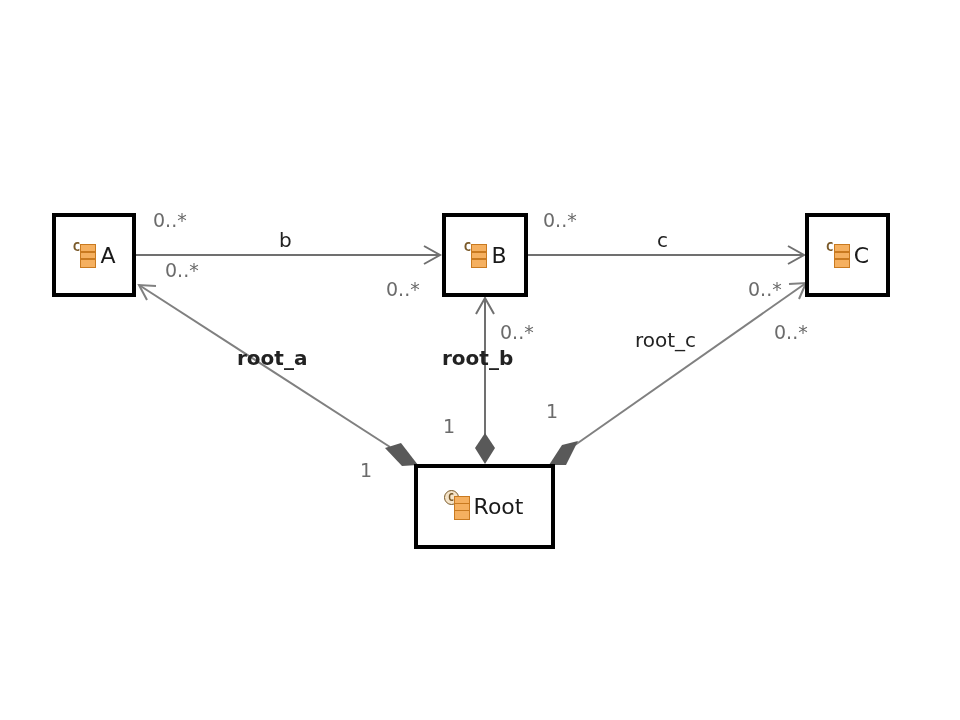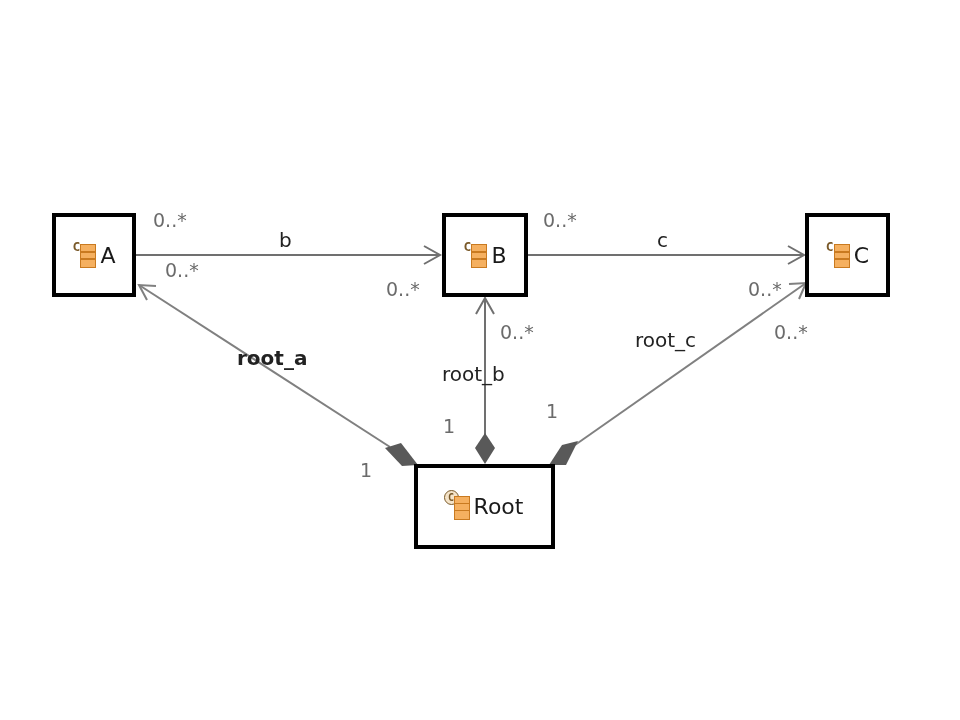--- a/index.html
+++ b/index.html
@@ -86,21 +86,21 @@
   <div class="cls-icon">
     <span class="c-badge circle">C</span>
     <span class="stack"></span>
   </div>
   <span class="label">Root</span>
 </div>
 
 <span class="edge-text" style="left:279px; top:228px;">b</span>
 <span class="edge-text" style="left:657px; top:228px;">c</span>
 <span class="edge-text" style="left:237px; top:346px;font-weight:bold;">root_a</span>
-<span class="edge-text" style="left:442px; top:362px;">root_b</span>
+<span class="edge-text" style="left:442px; top:346px;font-weight:bold;">root_b</span>
 <span class="edge-text" style="left:635px; top:328px;">root_c</span>
 
 <span class="mult" style="left:153px; top:209px;">0..*</span>
 <span class="mult" style="left:386px; top:278px;">0..*</span>
 <span class="mult" style="left:543px; top:209px;">0..*</span>
 <span class="mult" style="left:748px; top:278px;">0..*</span>
 <span class="mult" style="left:165px; top:259px;">0..*</span>
 <span class="mult" style="left:360px; top:459px;">1</span>
 <span class="mult" style="left:500px; top:321px;">0..*</span>
 <span class="mult" style="left:443px; top:415px;">1</span>

